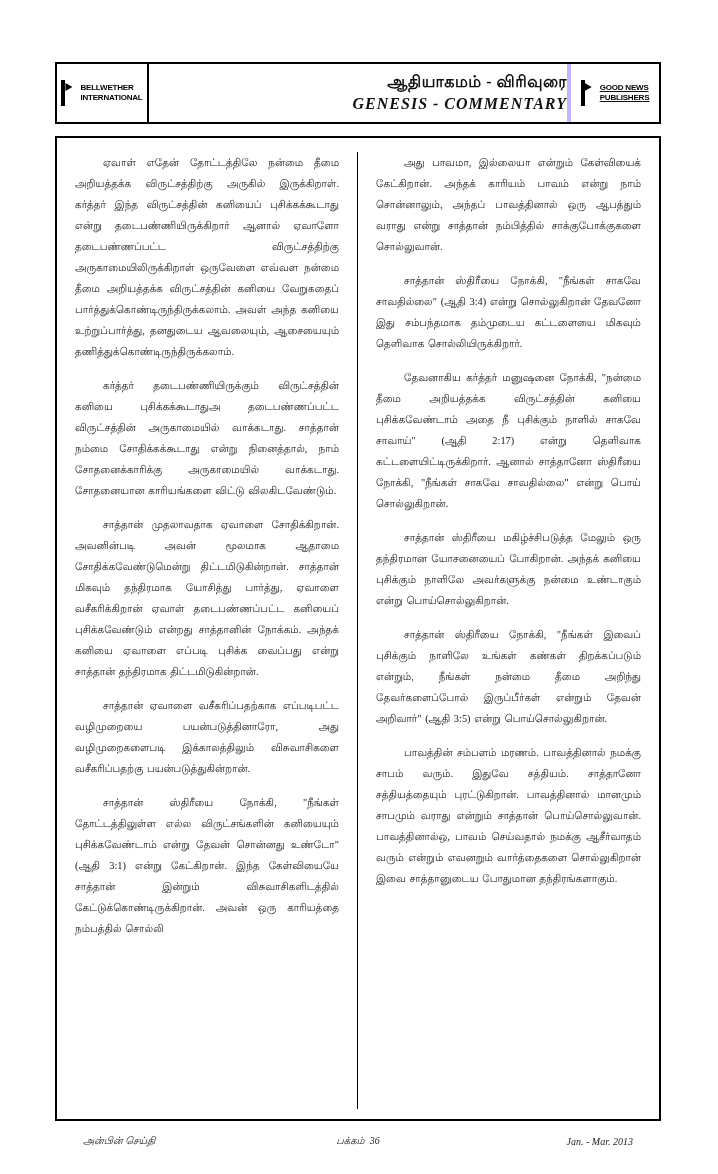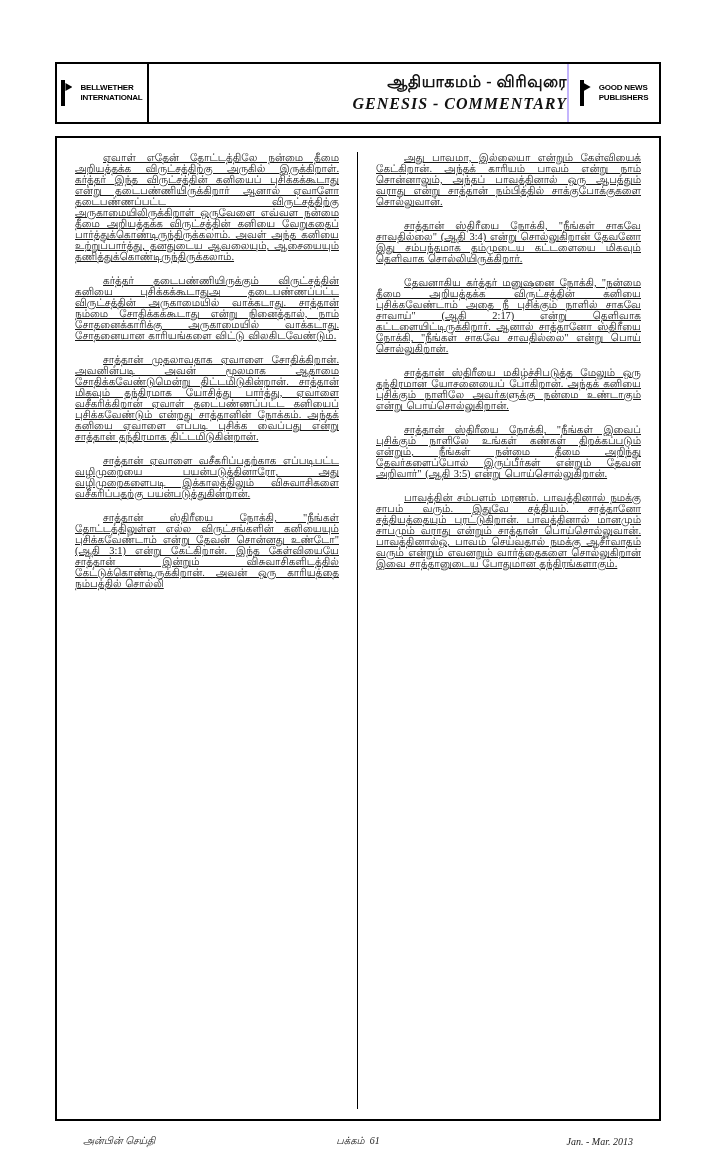--- a/index.html
+++ b/index.html
@@ -37,21 +37,22 @@
     width: 92px;
     border-right: 2px solid #000;
     box-sizing: border-box;
     display: flex;
     align-items: center;
     justify-content: center;
     padding: 2px;
   }
   .header-logo.right {
     border-right: none;
-    border-left: 2px solid #c4b5fd;
+    border-left: 4px solid #c4b5fd;
+    text-decoration: underline;
   }
   .logo-inner {
     display: flex;
     align-items: center;
     gap: 8px;
   }
   .logo-mark {
     width: 11px;
     height: 26px;
     position: relative;
@@ -130,25 +131,24 @@
     overflow: hidden;
   }
   .col.left {
     border-right: 1px solid #000;
   }
   p.para {
     margin: 0 0 13px 0;
     text-align: justify;
     text-indent: 28px;
     font-size: 10.4px;
-    line-height: 11px;
+    line-height: 21px;
     color: #151515;
     word-spacing: 1px;
     hyphens: none;
-    text-decoration: underline;
   }
   p.para:last-child { margin-bottom: 0; }
   
   .footer {
     position: absolute;
     left: 55px;
     top: 1132px;
     width: 606px;
     height: 18px;
     display: flex;
@@ -201,18 +201,18 @@
         <p class="para">சாத்தான் ஸ்திரீயை மகிழ்ச்சிபடுத்த மேலும் ஒரு தந்திரமான யோசனையைப் போகிறான். அந்தக் கனியை புசிக்கும் நாளிலே அவர்களுக்கு நன்மை உண்டாகும் என்று பொய்சொல்லுகிறான்.</p>
         <p class="para">சாத்தான் ஸ்திரீயை நோக்கி, "நீங்கள் இவைப் புசிக்கும் நாளிலே உங்கள் கண்கள் திறக்கப்படும் என்றும், நீங்கள் நன்மை தீமை அறிந்து தேவர்களைப்போல் இருப்பீர்கள் என்றும் தேவன் அறிவார்" (ஆதி 3:5) என்று பொய்சொல்லுகிறான்.</p>
         <p class="para">பாவத்தின் சம்பளம் மரணம். பாவத்தினால் நமக்கு சாபம் வரும். இதுவே சத்தியம். சாத்தானோ சத்தியத்தையும் புரட்டுகிறான். பாவத்தினால் மானமும் சாபமும் வராது என்றும் சாத்தான் பொய்சொல்லுவான். பாவத்தினால்ஒ, பாவம் செய்வதால் நமக்கு ஆசீர்வாதம் வரும் என்றும் எவனறும் வார்த்தைகளை சொல்லுகிறான் இவை சாத்தானுடைய போதுமான தந்திரங்களாகும்.</p>
       </div>
     </div>
   </div>
 
   <div class="footer">
     <div class="left">அன்பின் செய்தி</div>
     <div class="mid">
-      <span>பக்கம்</span>&nbsp;&nbsp;<span>61</span>
+      <span>பக்கம்</span>&nbsp;&nbsp;<span>36</span>
     </div>
     <div class="right">Jan. - Mar. 2013</div>
   </div>
 
 </div>
 
 </body></html>

